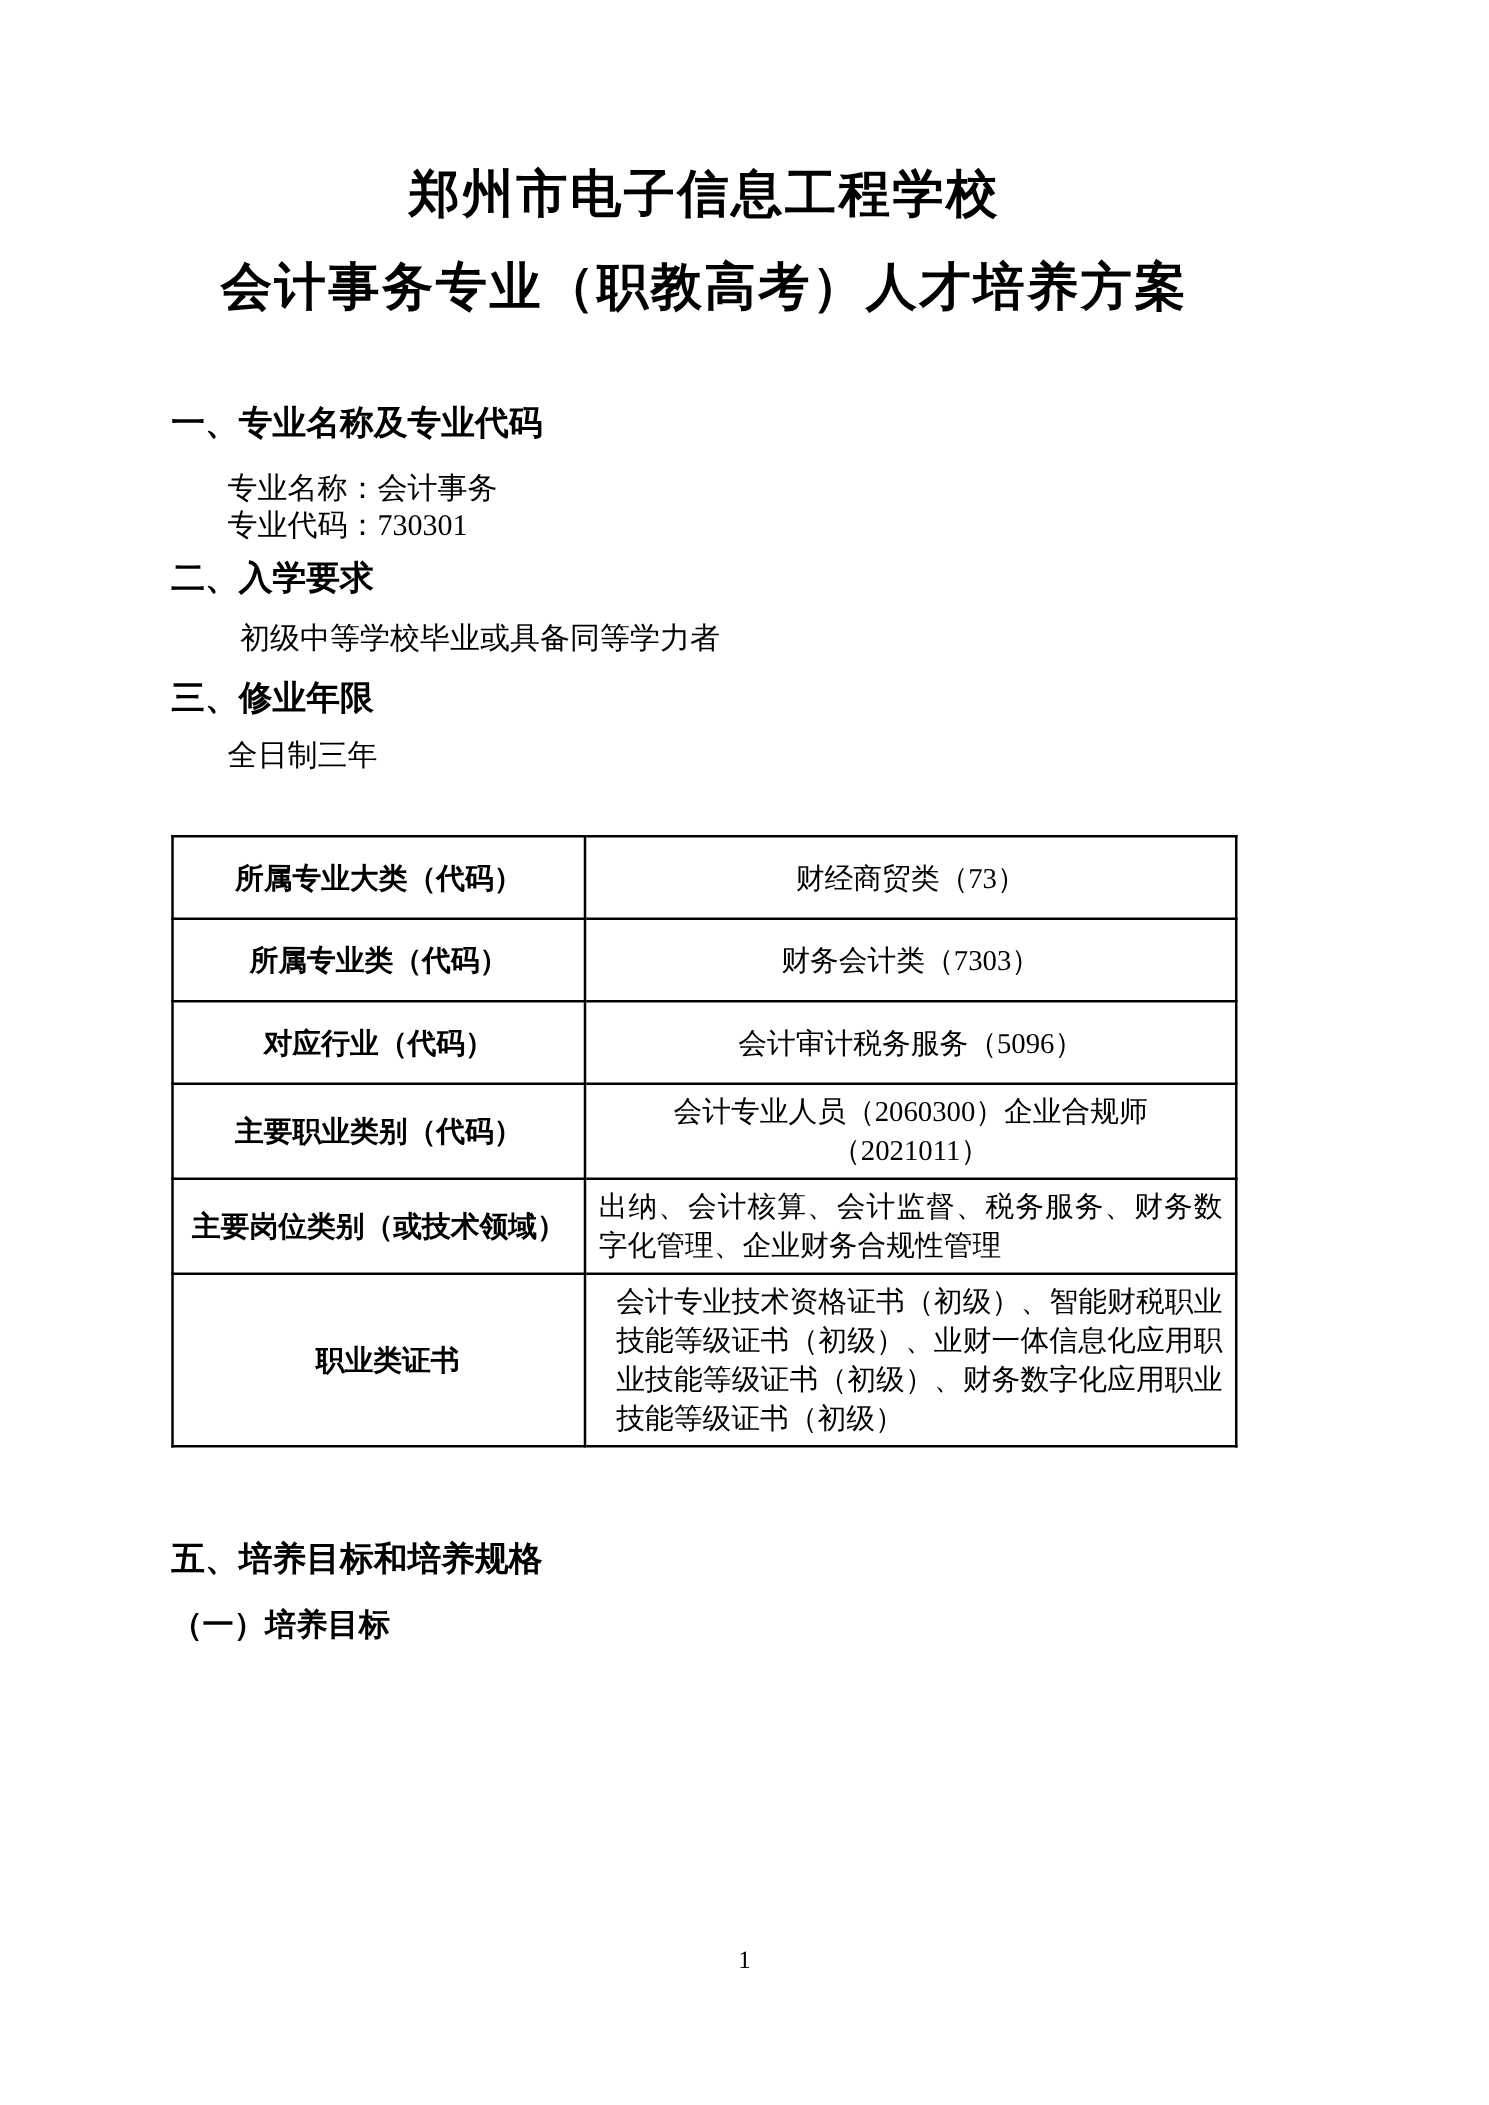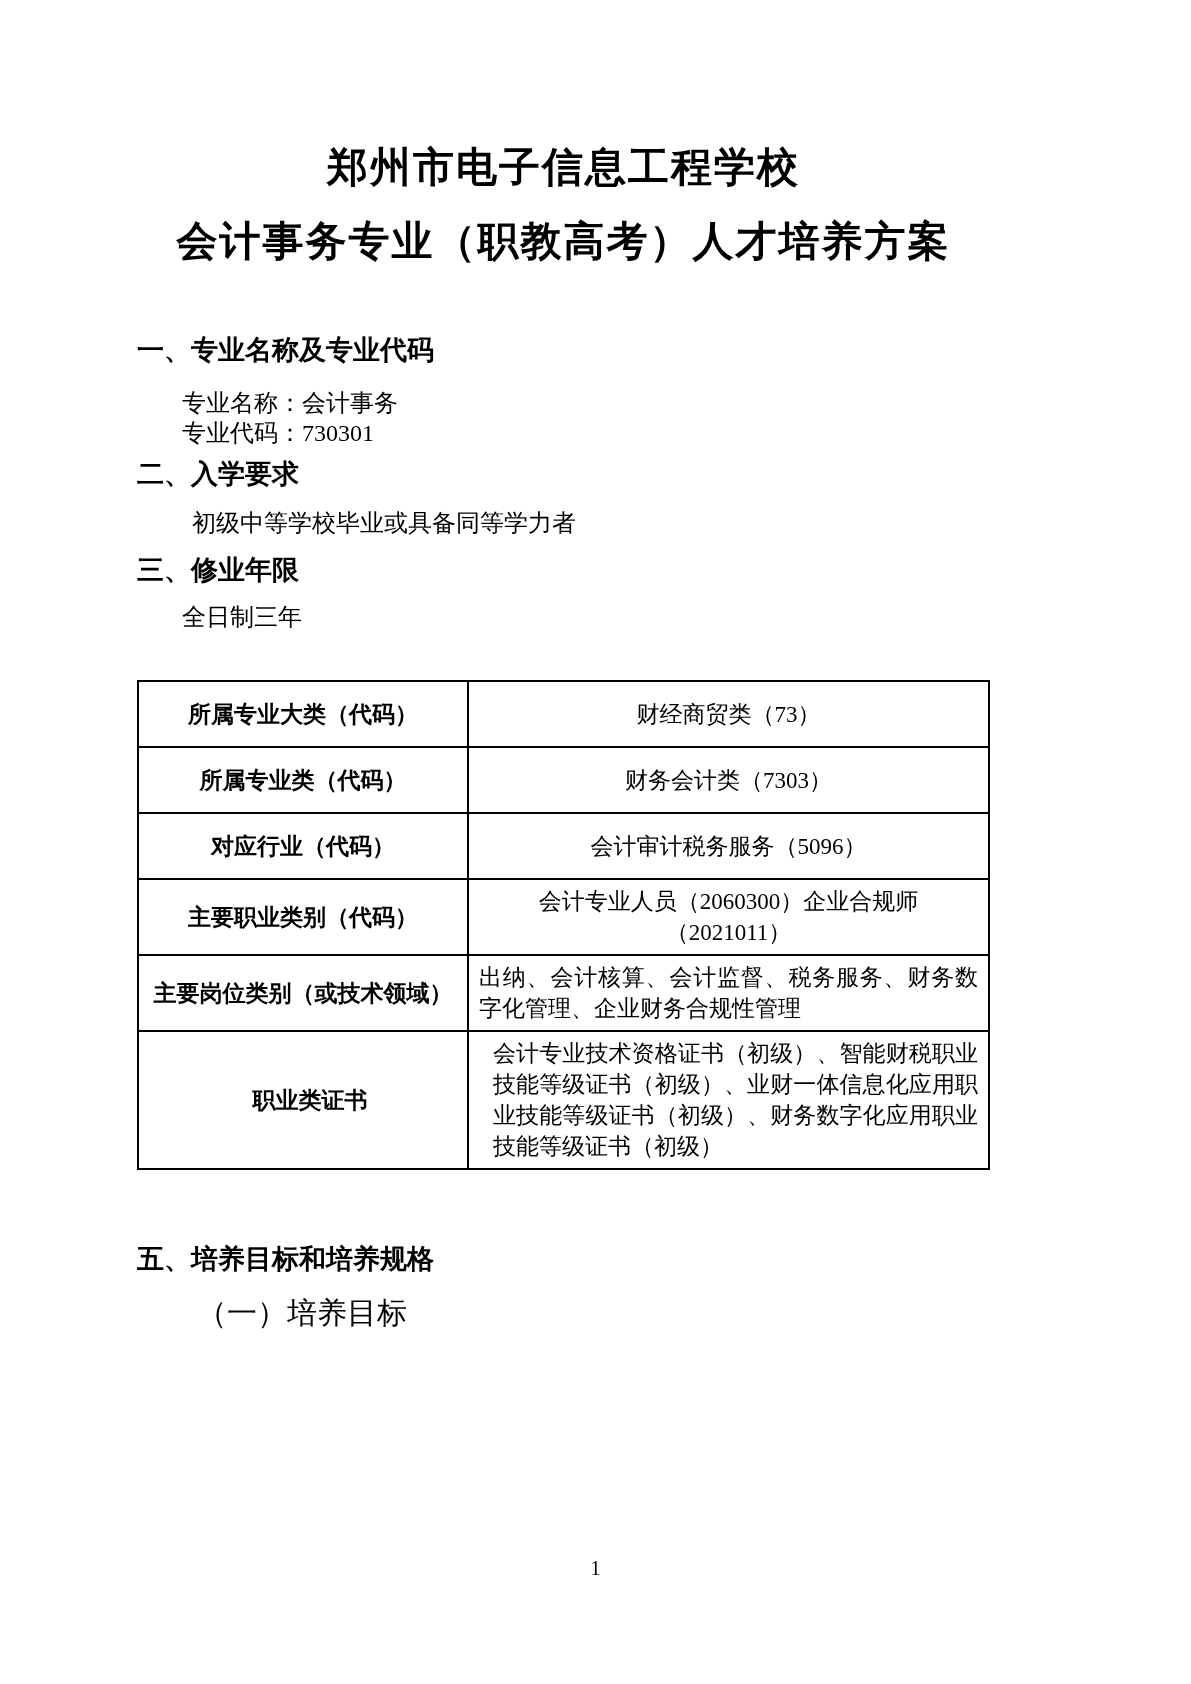--- a/index.html
+++ b/index.html
@@ -10,21 +10,21 @@
     height: 1684px;
     margin: 0 auto;
     background: #ffffff;
     color: #000000;
     font-family: "Liberation Serif", "DejaVu Serif", serif;
     overflow: hidden;
   }
   .content {
     position: absolute;
     left: 137px;
-    top: 16px;
+    top: 4px;
     width: 853px;
   }
   .doc-title {
     text-align: center;
     font-weight: bold;
     font-size: 41px;
     line-height: 50px;
     font-family: "Liberation Serif", "DejaVu Serif", serif;
     letter-spacing: 2px;
   }
@@ -69,23 +69,22 @@
     font-weight: bold;
     text-align: center;
   }
   td.value-cell { text-align: center; }
   td.value-cell.multiline { text-align: justify; }
   tr.r-small  td { height: 66px; }
   tr.r-medium td { height: 74px; }
   tr.r-large  td { height: 92px; padding-left: 24px; }
   .sub-heading {
     margin-top: 16px;
-    margin-left: 60px;
-    font-weight: normal;
-    font-size: 30px;
+    font-weight: bold;
+    font-size: 25px;
     line-height: 36px;
     font-family: "Liberation Serif", "DejaVu Serif", serif;
   }
   .paragraph {
     margin-top: 8px;
     font-size: 23px;
     line-height: 48px;
     text-align: justify;
     text-indent: 2em;
   }

